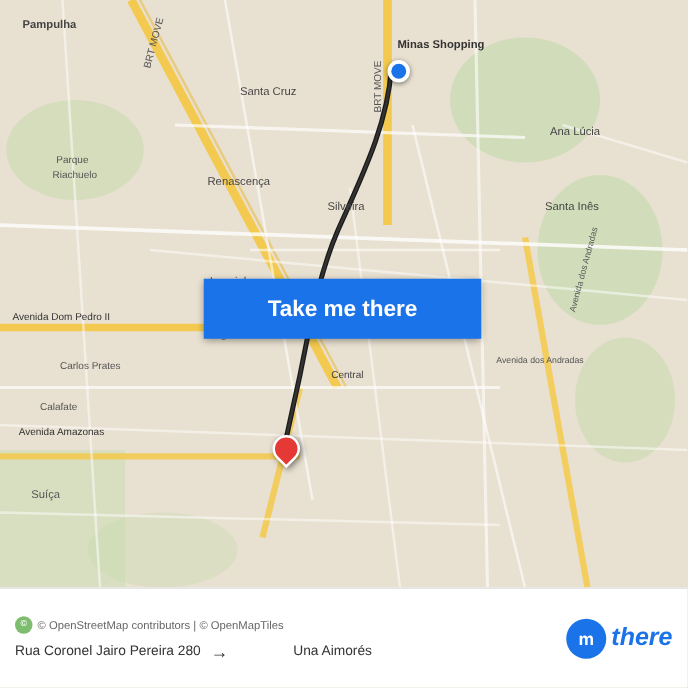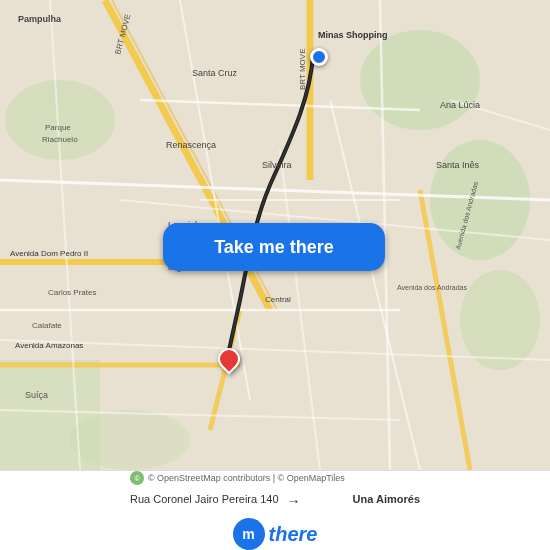--- a/index.html
+++ b/index.html
@@ -26,21 +26,21 @@
     
     .take-me-there-btn {
       position: absolute;
       left: 163px;
       top: 223px;
       width: 222px;
       height: 48px;
       background-color: #1a73e8;
       color: white;
       border: none;
-      border-radius: 15px;
+      border-radius: 0;
       font-size: 18px;
       font-weight: bold;
       cursor: pointer;
       display: flex;
       align-items: center;
       justify-content: center;
       box-shadow: 0 2px 6px rgba(0,0,0,0.4);
       z-index: 10;
     }
 
@@ -82,21 +82,20 @@
       bottom: 0;
       left: 0;
       width: 550px;
       height: 80px;
       background: white;
       display: flex;
       align-items: center;
       justify-content: space-between;
       padding: 0 12px;
       border-top: 1px solid #ddd;
-      flex-direction: column;
     }
 
     .bottom-left {
       display: flex;
       flex-direction: column;
       gap: 2px;
     }
 
     .attribution {
       font-size: 9px;
@@ -134,21 +133,21 @@
     }
 
     .arrow-icon {
       color: #333;
       font-size: 14px;
     }
 
     .route-to {
       font-size: 11px;
       color: #333;
-      font-weight: 700;
+      font-weight: 400;
       padding-left: 44px;
     }
 
     
     .moovit-logo {
       display: flex;
       align-items: center;
       gap: 4px;
     }
 
@@ -264,21 +263,21 @@
     </div>
   </div>
 
   <div class="bottom-bar">
     <div class="bottom-left">
       <div class="attribution">
         <span class="osm-logo">©</span>
         <span>© OpenStreetMap contributors | © OpenMapTiles</span>
       </div>
       <div class="route-info">
-        <span class="route-from">Rua Coronel Jairo Pereira 140</span>
+        <span class="route-from">Rua Coronel Jairo Pereira 280</span>
         <span class="arrow-icon">→</span>
         <span class="route-to">Una Aimorés</span>
       </div>
     </div>
 
     <div class="moovit-logo">
       <div class="moovit-icon">m</div>
       <span class="moovit-text">there</span>
     </div>
   </div>

